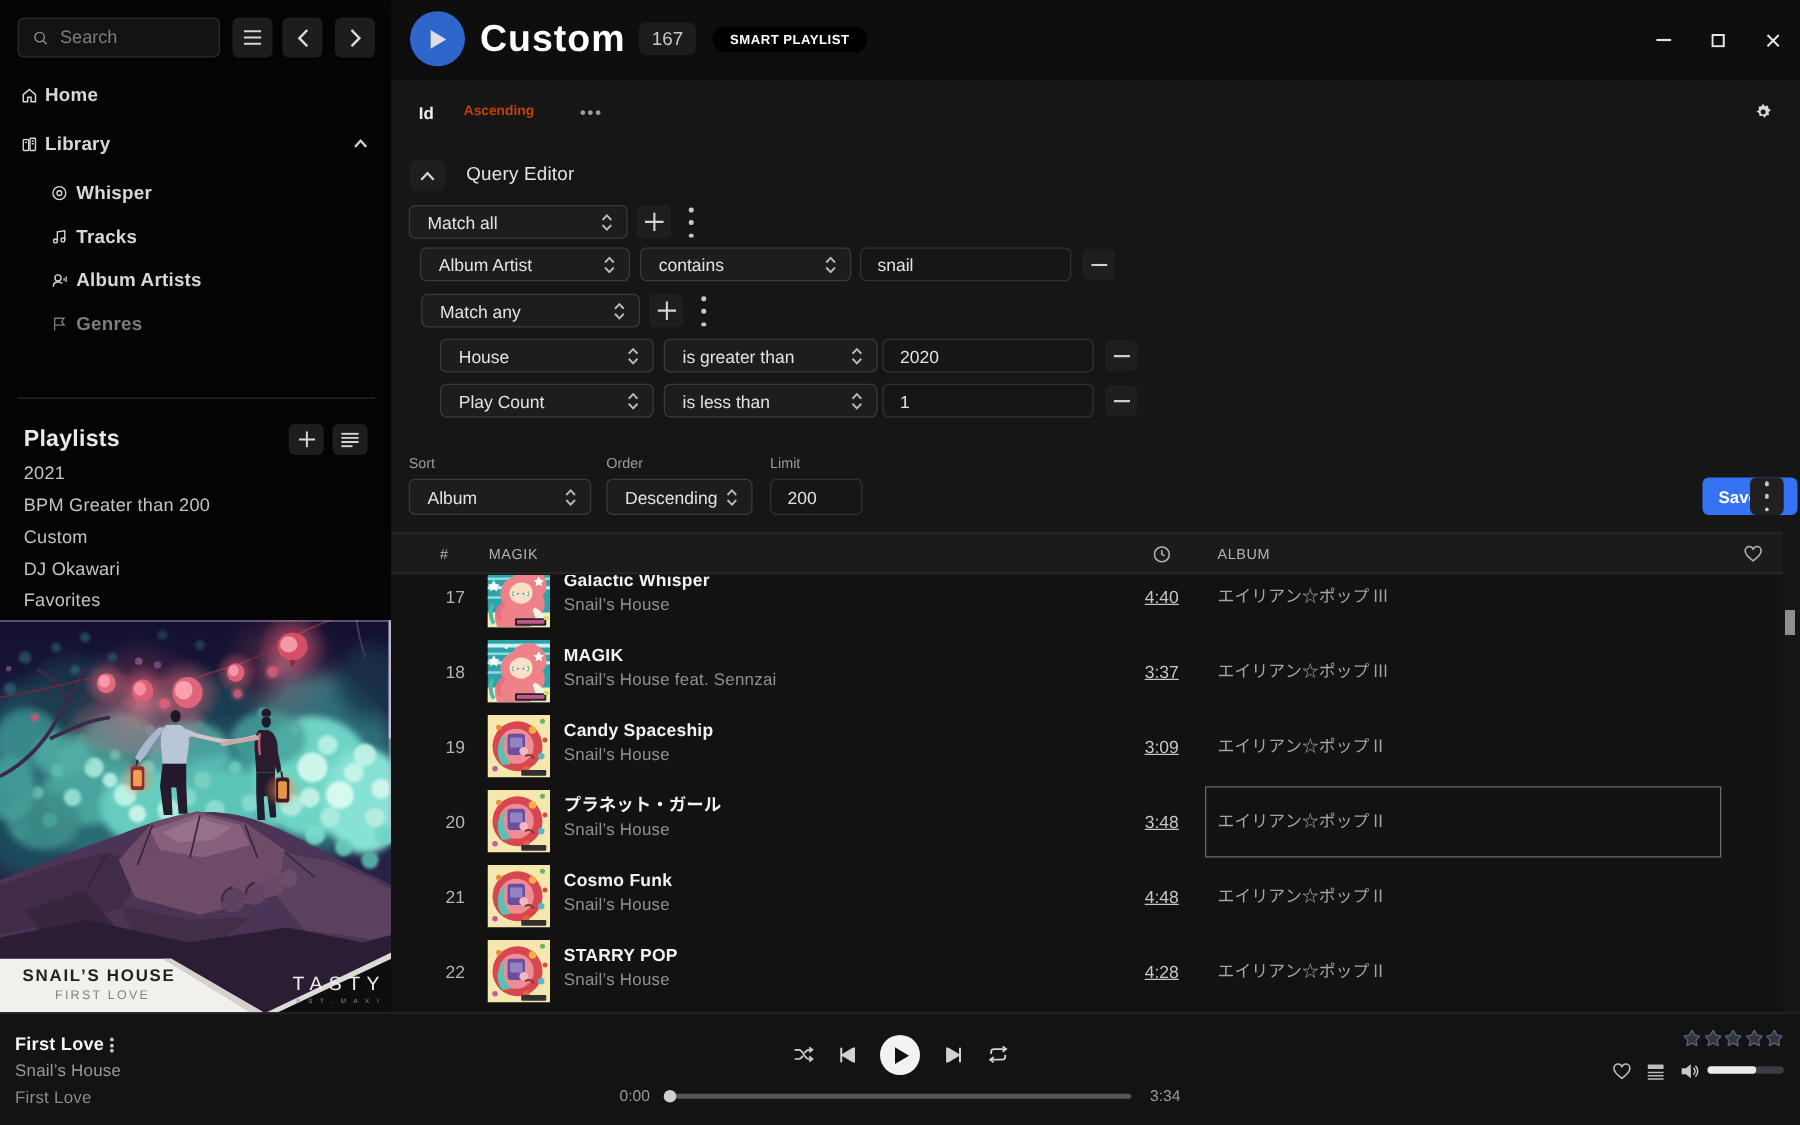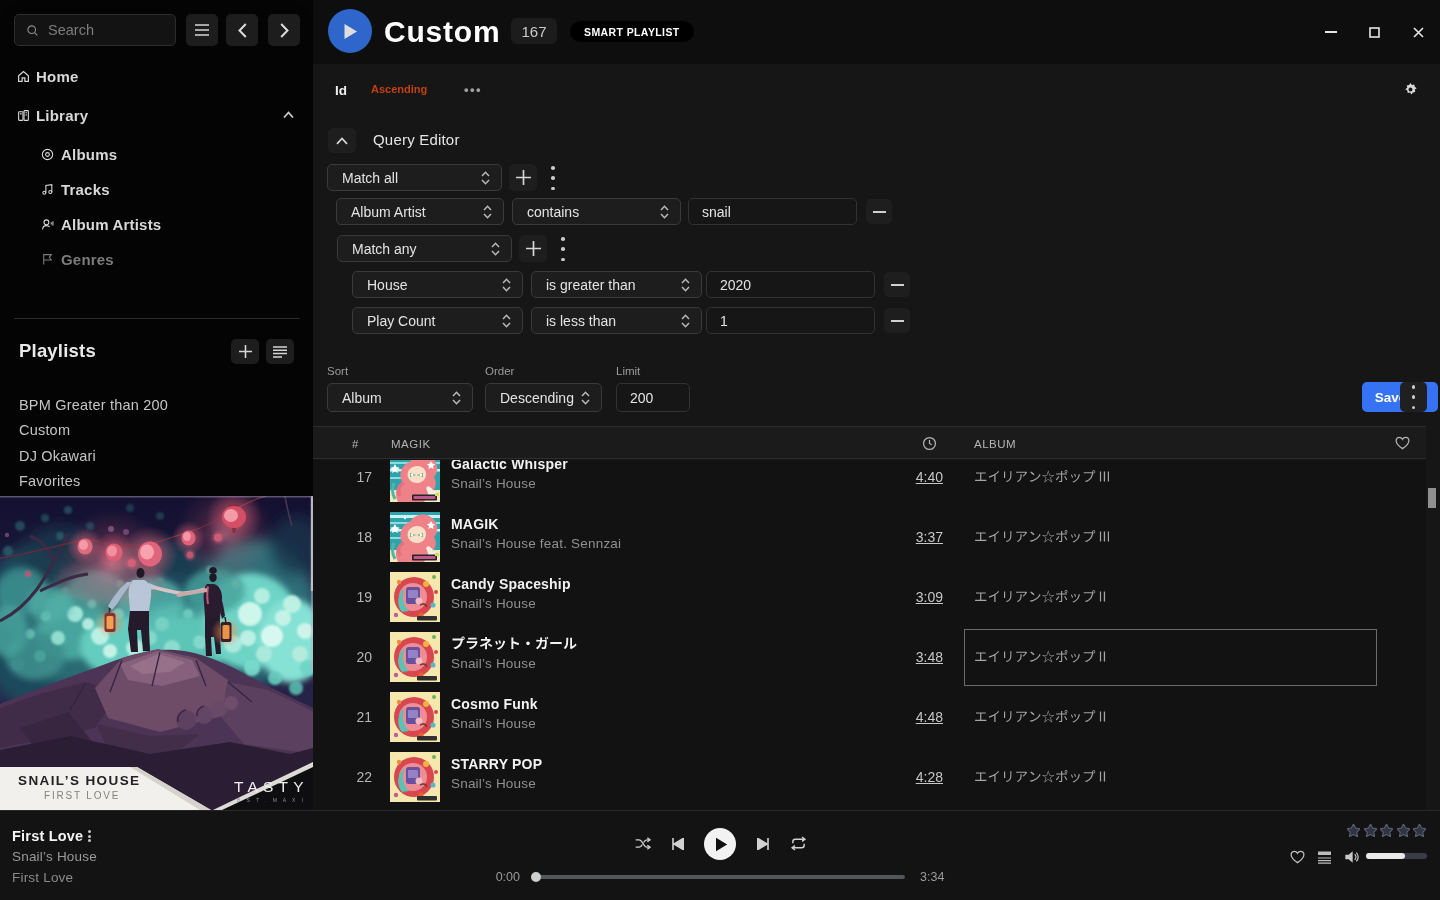--- a/index.html
+++ b/index.html
@@ -172,21 +172,21 @@
       <span class="tx">Library</span>
       <svg style="position:absolute;left:283px" width="11" height="8" viewBox="0 0 11 8" fill="none" stroke="#cfcfcf" stroke-width="1.8">
           <path d="M1 6.5 L5.5 1.5 L10 6.5"></path>
         </svg>
     </div>
     <div class="nav sub" style="top:142px">
       <svg class="ic" viewBox="0 0 24 24" fill="none" stroke="#d8d8d8" stroke-width="2">
           <circle cx="12" cy="12" r="9.5"></circle>
           <circle cx="12" cy="12" r="3.5"></circle>
         </svg>
-      <span class="tx">Albums</span>
+      <span class="tx">Whisper</span>
     </div>
     <div class="nav sub" style="top:177px">
       <svg class="ic" viewBox="0 0 24 24" fill="none" stroke="#d8d8d8" stroke-width="2">
           <path d="M9 18 V4.5 L20 3 V16.5"></path>
           <circle cx="6.2" cy="18" r="2.8"></circle>
           <circle cx="17.2" cy="16.5" r="2.8"></circle>
         </svg>
       <span class="tx">Tracks</span>
     </div>
     <div class="nav sub" style="top:212px">
@@ -210,20 +210,21 @@
     <div class="pbtn" style="left:231px">
         <svg width="13" height="13" viewBox="0 0 13 13" stroke="#d5d5d5" stroke-width="1.6">
           <path d="M6.5 0v13M0 6.5h13"></path>
         </svg>
       </div>
     <div class="pbtn" style="left:266px">
         <svg width="14" height="12" viewBox="0 0 14 12" stroke="#d5d5d5" stroke-width="1.5">
           <path d="M0 1h14M0 4.3h14M0 7.6h14M0 11h9"></path>
         </svg>
       </div>
+    <div class="pl" style="top:371px">2021</div>
     <div class="pl" style="top:396.5px">BPM Greater than 200</div>
     <div class="pl" style="top:422px">Custom</div>
     <div class="pl" style="top:447.5px">DJ Okawari</div>
     <div class="pl" style="top:473px">Favorites</div>
 
     <div id="art" style="position:absolute;left:0;top:496px;width:313px;height:314px">
     <svg width="313" height="314" viewBox="0 0 313 314">
       <defs>
         <linearGradient id="sky" x1="0" y1="0" x2="0" y2="1">
           <stop offset="0" stop-color="#131030"></stop>

